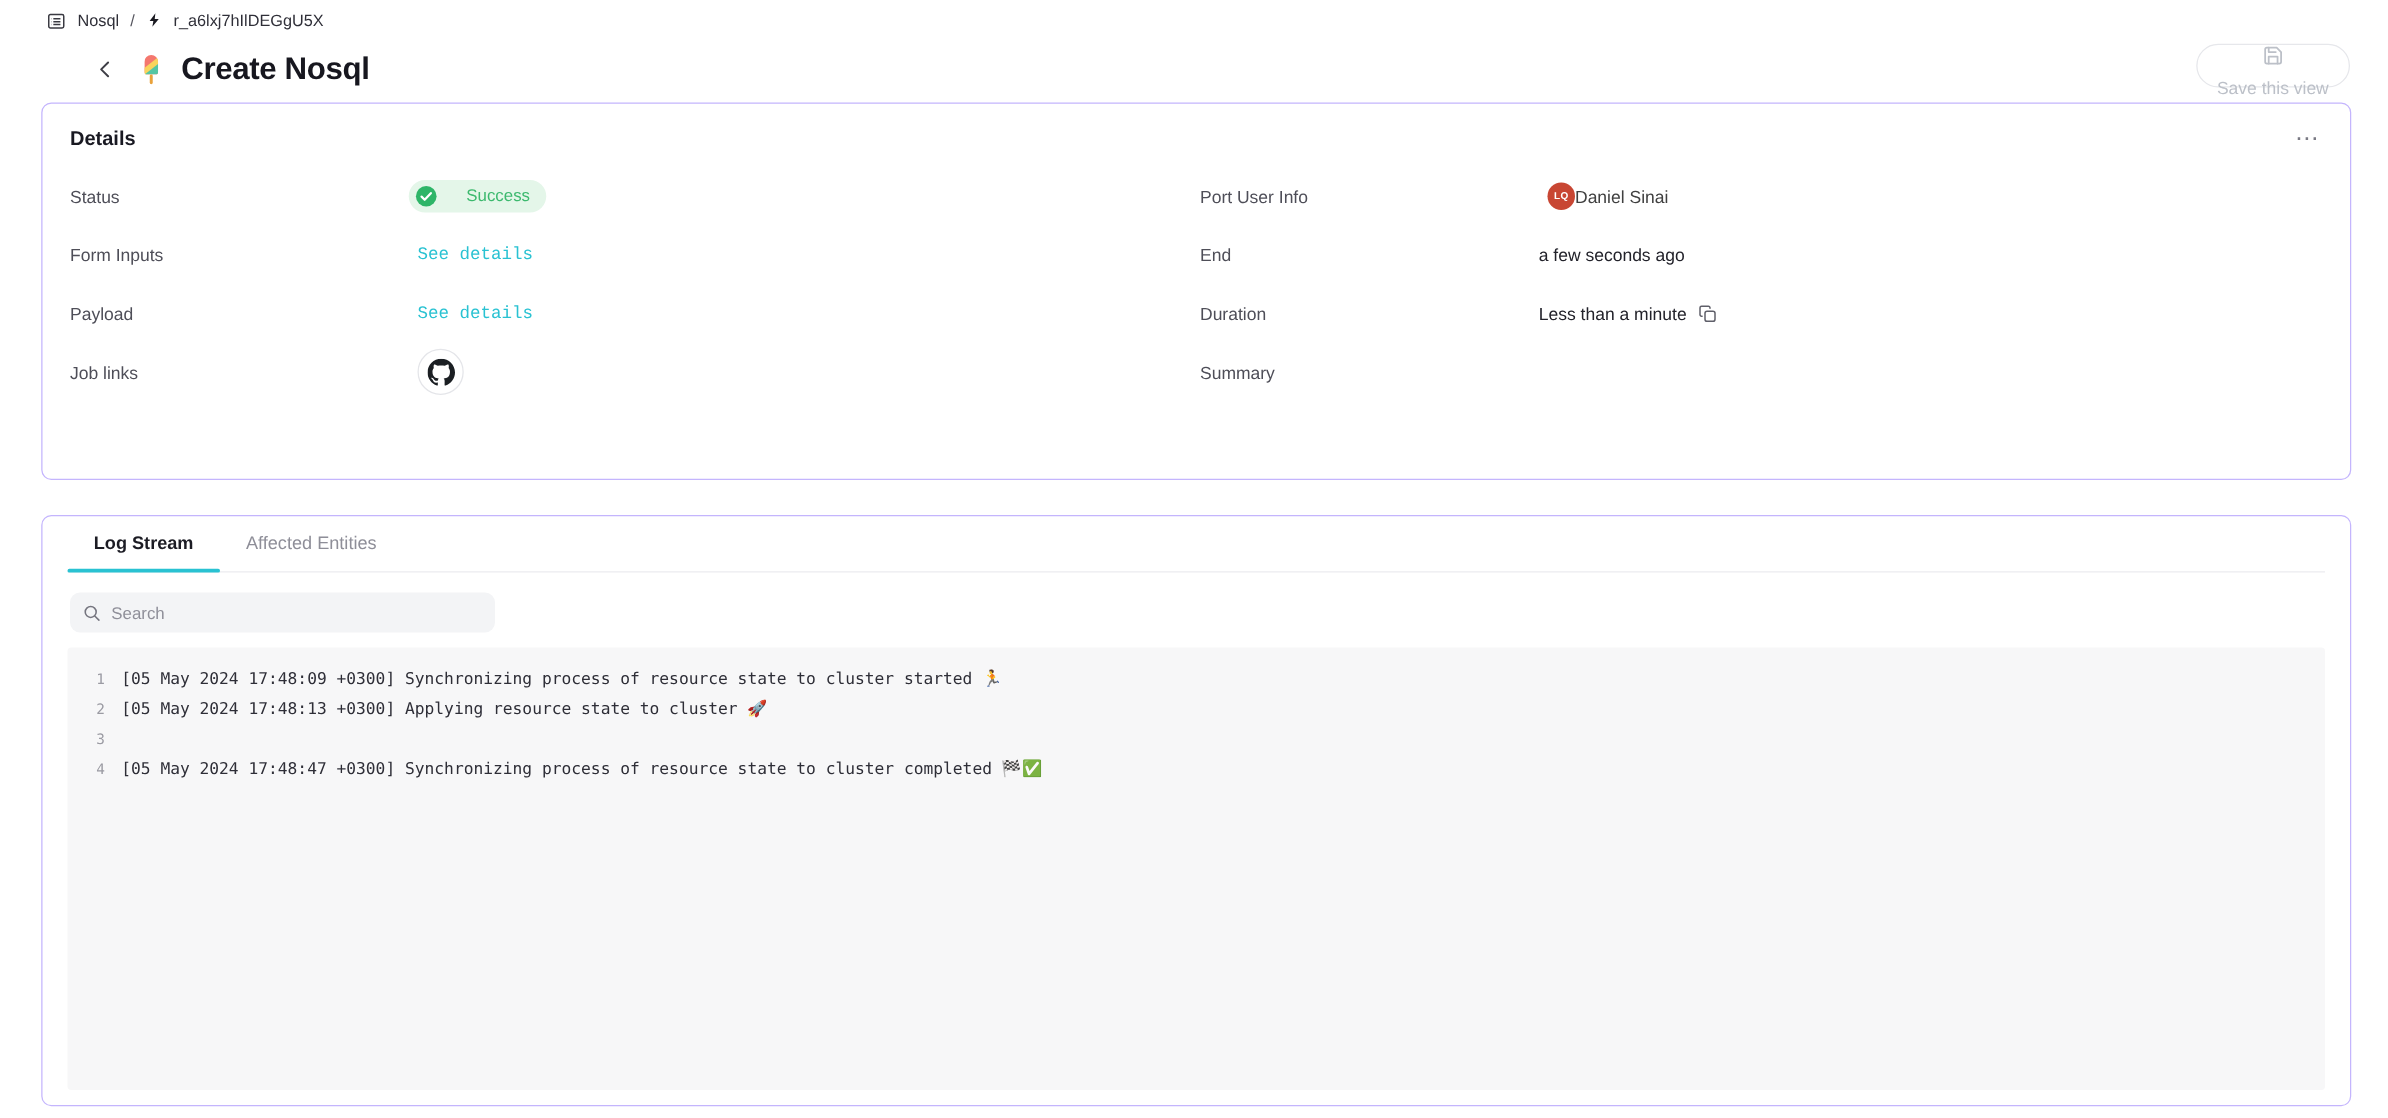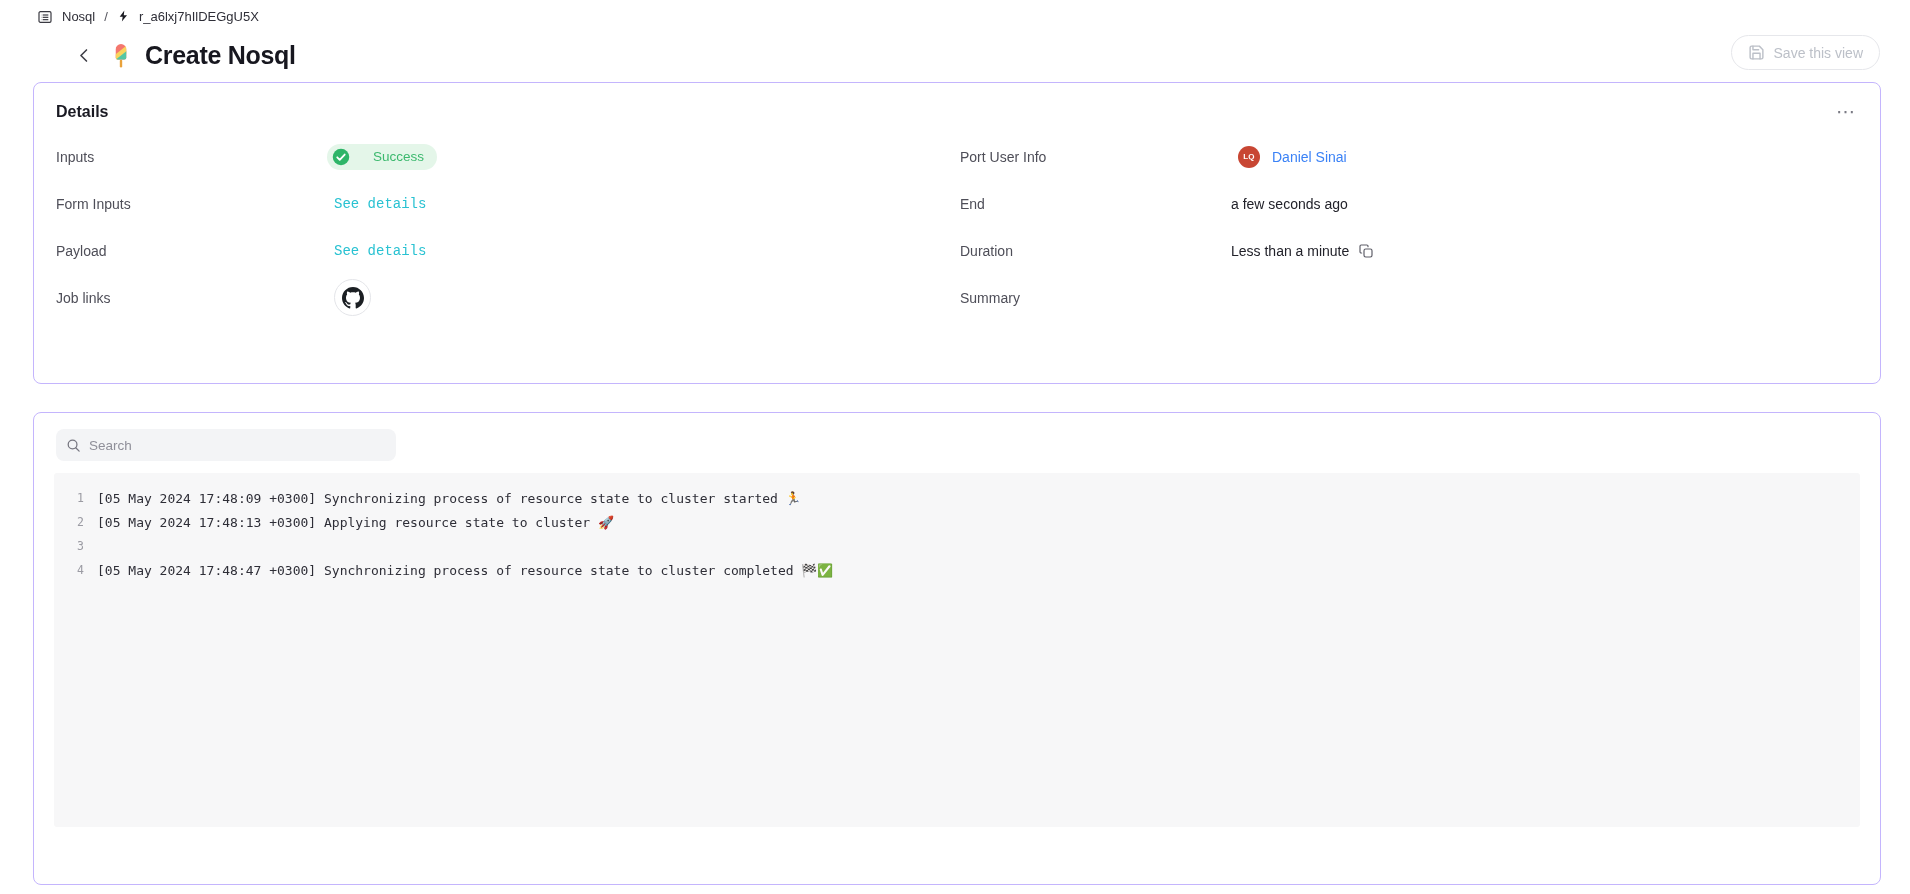--- a/index.html
+++ b/index.html
@@ -17,40 +17,40 @@
   .crumb { cursor:pointer; }
   .crumb-sep { color:#55555e; }
   .title-row { display:flex; align-items:center; margin:11px 0 0 34px; height:38px; }
   .back-btn { width:26px; height:26px; display:flex; align-items:center; justify-content:center; cursor:pointer; background:none; border:none; }
   .pop-icon { margin-left:13px; }
   .page-title { margin-left:13px; font-size:25px; font-weight:700; color:#17171f; letter-spacing:-0.3px; }
   .save-btn {
     position:absolute; top:35px; right:30px; height:35px; padding:0 16px;
     display:flex; align-items:center; gap:9px; background:#fff;
     border:1px solid #e6e7eb; border-radius:18px; color:#bcc0c8; font-size:14px;
-    font-family:inherit; cursor:default;
+    font-family:inherit; cursor:default;flex-direction:column;
   }
 
   
   .card { margin-left:33px; margin-right:29px; background:#fff; border:1px solid #c4b5fd; border-radius:8px; }
   .details-card { margin-top:8px; padding:17px 22px 15px; }
   .details-head { display:flex; justify-content:space-between; align-items:center; height:24px; }
   .details-title { font-size:16px; font-weight:700; color:#191922; }
   .menu-dots { font-size:19px; color:#7a7a84; letter-spacing:1px; line-height:10px; cursor:pointer; background:none; border:none; padding:0 2px; }
 
   .detail-grid { display:grid; grid-template-columns:904px 1fr; margin-top:9px; }
   .d-row { display:flex; align-items:center; height:47px; }
   .d-label { width:271px; flex:none; font-size:14px; color:#4e4e58; }
   .d-row.right .d-label { width:278px; }
   .d-value { font-size:14px; color:#22222a; display:flex; align-items:center; }
 
   .badge-success { display:inline-flex; align-items:center; gap:23px; background:#e4f6e9; color:#3cb96e; border-radius:14px; padding:4px 13px 4px 5px; font-size:13.5px; }
   .copy-btn { background:none; border:none; margin-left:9px; color:#5f5f69; cursor:pointer; display:flex; }
   .avatar { width:22px; height:22px; border-radius:50%; background:#c84633; color:#fff; font-size:8px; font-weight:700; display:flex; align-items:center; justify-content:center; letter-spacing:.3px; }
-  .user-name { margin-left:12px; font-size:14px; color:#3b82f6;text-align:right; }
+  .user-name { font-size:14px; color:#404040;text-align:right; }
   .link-teal { color:#29c2d2; font-size:14px; text-decoration:none; cursor:pointer;font-family:Liberation Mono, monospace; }
   .gh-circle { width:37px; height:37px; border-radius:50%; border:1px solid #e4e5e9; background:#fff; display:flex; align-items:center; justify-content:center; cursor:pointer; }
 
   
   .log-card { margin-top:28px; height:473px; }
   .tabbar { display:flex; margin:0 20px; border-bottom:1px solid #ececf0; height:45px; }
   .tab { display:flex; align-items:center; padding:0 21px; font-size:14.5px; color:#8e8e98; position:relative; cursor:pointer; background:none; border:none; font-family:inherit; }
   .tab.active { color:#1c1c24; font-weight:700; }
   .tab.active::after { content:""; position:absolute; left:0; right:0; bottom:-1px; height:3px; background:#29c2d2; border-radius:2px; }
 
@@ -127,21 +127,21 @@
 
 <div class="card details-card">
   <div class="details-head">
     <span class="details-title">Details</span>
     <button class="menu-dots">⋯</button>
   </div>
 
   <div class="detail-grid">
 
     <div class="d-row">
-      <span class="d-label">Inputs</span>
+      <span class="d-label">Status</span>
       <span class="d-value">
         <span class="badge-success">
           <span>
             <svg width="18" height="18" viewBox="0 0 24 24">
                 <circle cx="12" cy="12" r="11" fill="#2eb568"></circle>
                 <path d="M7 12.4l3.3 3.3 6.6-7" fill="none" stroke="#fff" stroke-width="2.4" stroke-linecap="round" stroke-linejoin="round"></path>
               </svg>
           </span>
           <span>Success</span>
         </span>
@@ -195,20 +195,24 @@
     <div class="d-row">
       <span class="d-label">Summary</span>
       <span class="d-value"></span>
     </div>
     <div class="d-row right"></div>
 
   </div>
 </div>
 
 <div class="card log-card">
+  <div class="tabbar">
+    <button class="tab active">Log Stream</button>
+    <button class="tab">Affected Entities</button>
+  </div>
 
   <div class="search-box">
     <span>
       <svg width="15" height="15" viewBox="0 0 24 24" fill="none" stroke="#75757f" stroke-width="2" stroke-linecap="round">
           <circle cx="10.5" cy="10.5" r="7"></circle>
           <line x1="16" y1="16" x2="21" y2="21"></line>
         </svg>
     </span>
     <input type="text" placeholder="Search" style="">
   </div>

